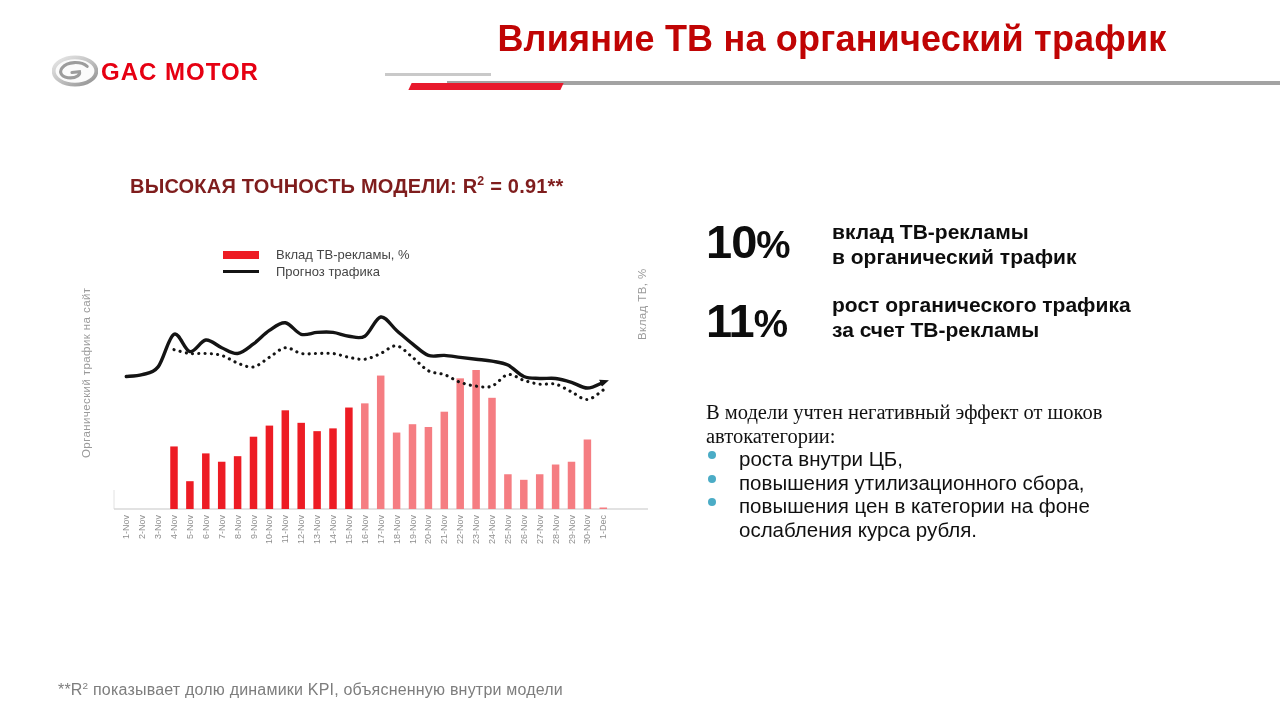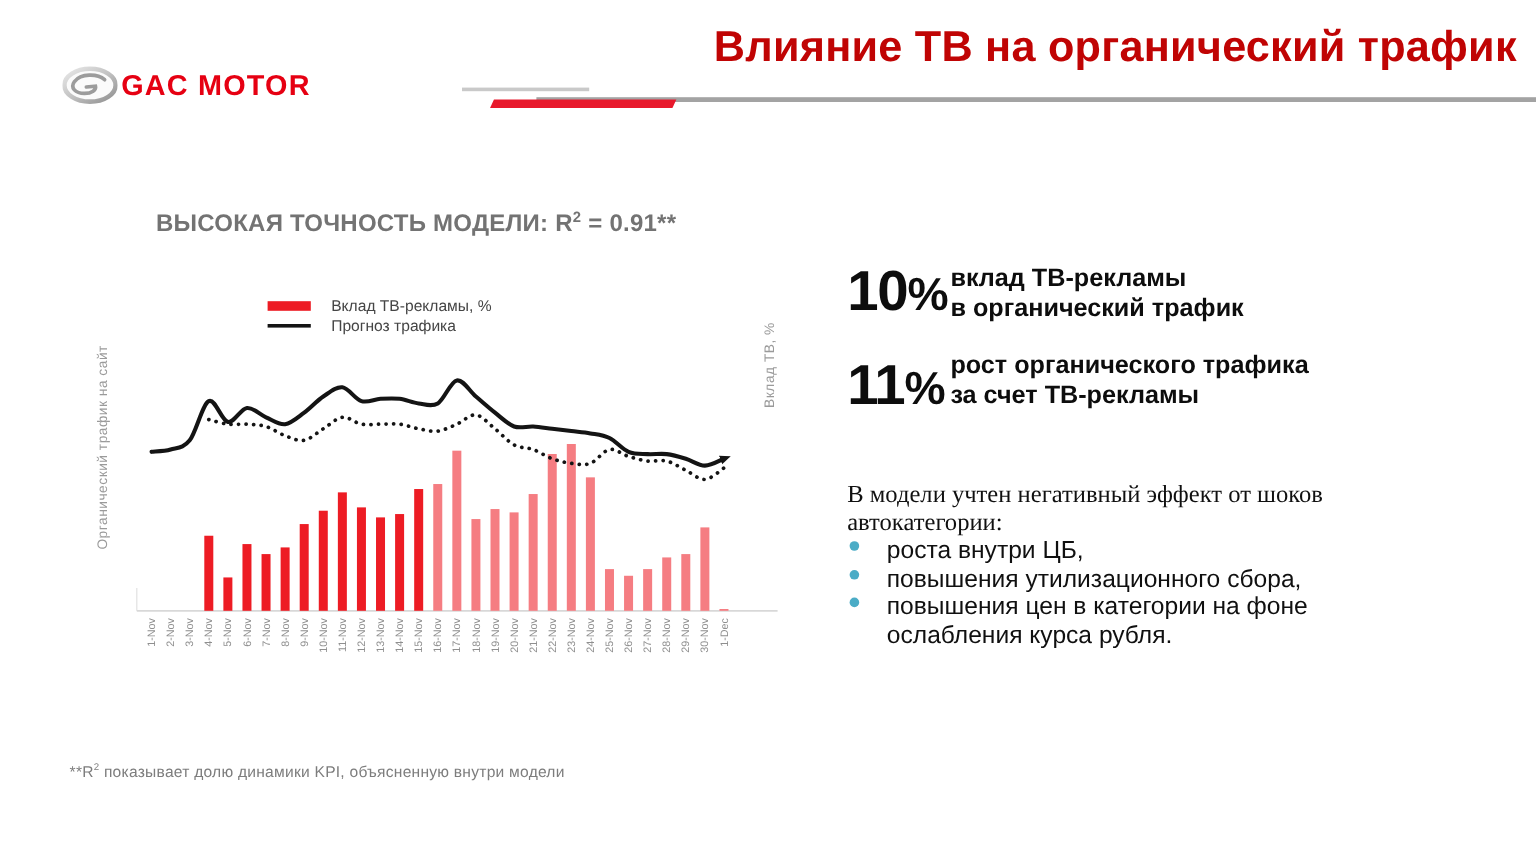--- a/index.html
+++ b/index.html
@@ -4,59 +4,59 @@
 <style>
   html,body{margin:0;padding:0;background:#e8e8e8;}
   .slide{
     position:relative;width:1280px;height:720px;background:#ffffff;overflow:hidden;
     font-family:"Liberation Sans",sans-serif;color:#111;margin:0 auto;
   }
   
   .logo-emblem{position:absolute;left:52px;top:55px;width:46px;height:32px;}
   .logo-text{position:absolute;left:101px;top:58px;font-size:24px;font-weight:800;
     letter-spacing:1px;color:#E60012;font-style:normal;}
-  .slide-title{position:absolute;left:400px;right:16px;top:18px;text-align:right;
+  .slide-title{position:absolute;left:400px;right:16px;top:18px;text-align:center;
     font-size:36px;font-weight:800;color:#C00404;letter-spacing:0.2px;}
   .deco-line-light{position:absolute;left:385px;top:73px;width:106px;height:3px;background:#C9C9C9;}
   .deco-line-gray{position:absolute;left:447px;top:81px;width:833px;height:4px;background:#A3A3A3;}
   .deco-line-red{position:absolute;left:410px;top:83px;width:152px;height:7px;background:#E8192C;
     transform:skewX(-25deg);}
   
   .chart-heading{position:absolute;left:130px;top:174px;font-size:20px;font-weight:800;
-    letter-spacing:0.2px;color:#737373;}
+    letter-spacing:0.2px;color:#7f1d1d;}
   .chart-heading sup,.footnote sup{font-size:0.62em;}
   .legend{position:absolute;left:223px;top:246px;}
   .legend-row{display:flex;align-items:center;height:17px;}
   .legend-label{margin-left:17px;font-size:13px;color:#454545;}
   .sw{width:36px;flex:0 0 36px;}
   .sw-bar{height:8px;}
   .sw-line{height:3px;}
   .sw-dots{height:0;border-top:3px dotted #141414;}
   .axis-label{position:absolute;color:#9a9a9a;font-size:11.5px;letter-spacing:0.4px;
     writing-mode:vertical-rl;transform:rotate(180deg);text-align:center;}
   .axis-label-left{left:80px;top:268px;height:210px;}
   .axis-label-right{left:636px;top:258px;height:92px;}
   .chart-svg{position:absolute;left:100px;top:300px;}
   
   .stat-value{position:absolute;left:706px;font-size:47px;font-weight:800;
     letter-spacing:-1px;color:#0d0d0d;}
   .stat-value .pct{font-size:0.82em;}
-  .stat-label{position:absolute;left:792px;font-size:21px;font-weight:700;
+  .stat-label{position:absolute;left:832px;font-size:21px;font-weight:700;
     line-height:25px;color:#0d0d0d;}
   .stat1-value{top:214px;}  .stat1-label{top:219px;}
   .stat2-value{top:293px;}  .stat2-label{top:292px;}
   .notes-intro{position:absolute;left:706px;top:401px;width:505px;font-size:20.5px;
     line-height:23.5px;color:#101010;font-family:Liberation Serif, serif;}
   .notes-list{position:absolute;left:706px;top:447px;width:486px;margin:0;padding:0;
     list-style:none;font-size:20.5px;line-height:23.5px;color:#101010;}
   .notes-list li{position:relative;padding-left:33px;}
   .bullet-dot{position:absolute;left:2px;top:4px;width:8px;height:8px;border-radius:50%;
     background:#4BACC6;}
   
-  .footnote{position:absolute;left:58px;top:635px;font-size:13px;color:#7d7d7d;letter-spacing:0.2px;}
+  .footnote{position:absolute;left:58px;top:680px;font-size:16px;color:#7d7d7d;letter-spacing:0.2px;}
 </style>
 </head>
 <body>
 
 <div class="slide">
 
   <svg class="logo-emblem" viewBox="0 0 60 42">
     <defs>
       <linearGradient id="metal" x1="0" y1="0" x2="1" y2="1">
         <stop offset="0" stop-color="#e9e9e9"></stop>

